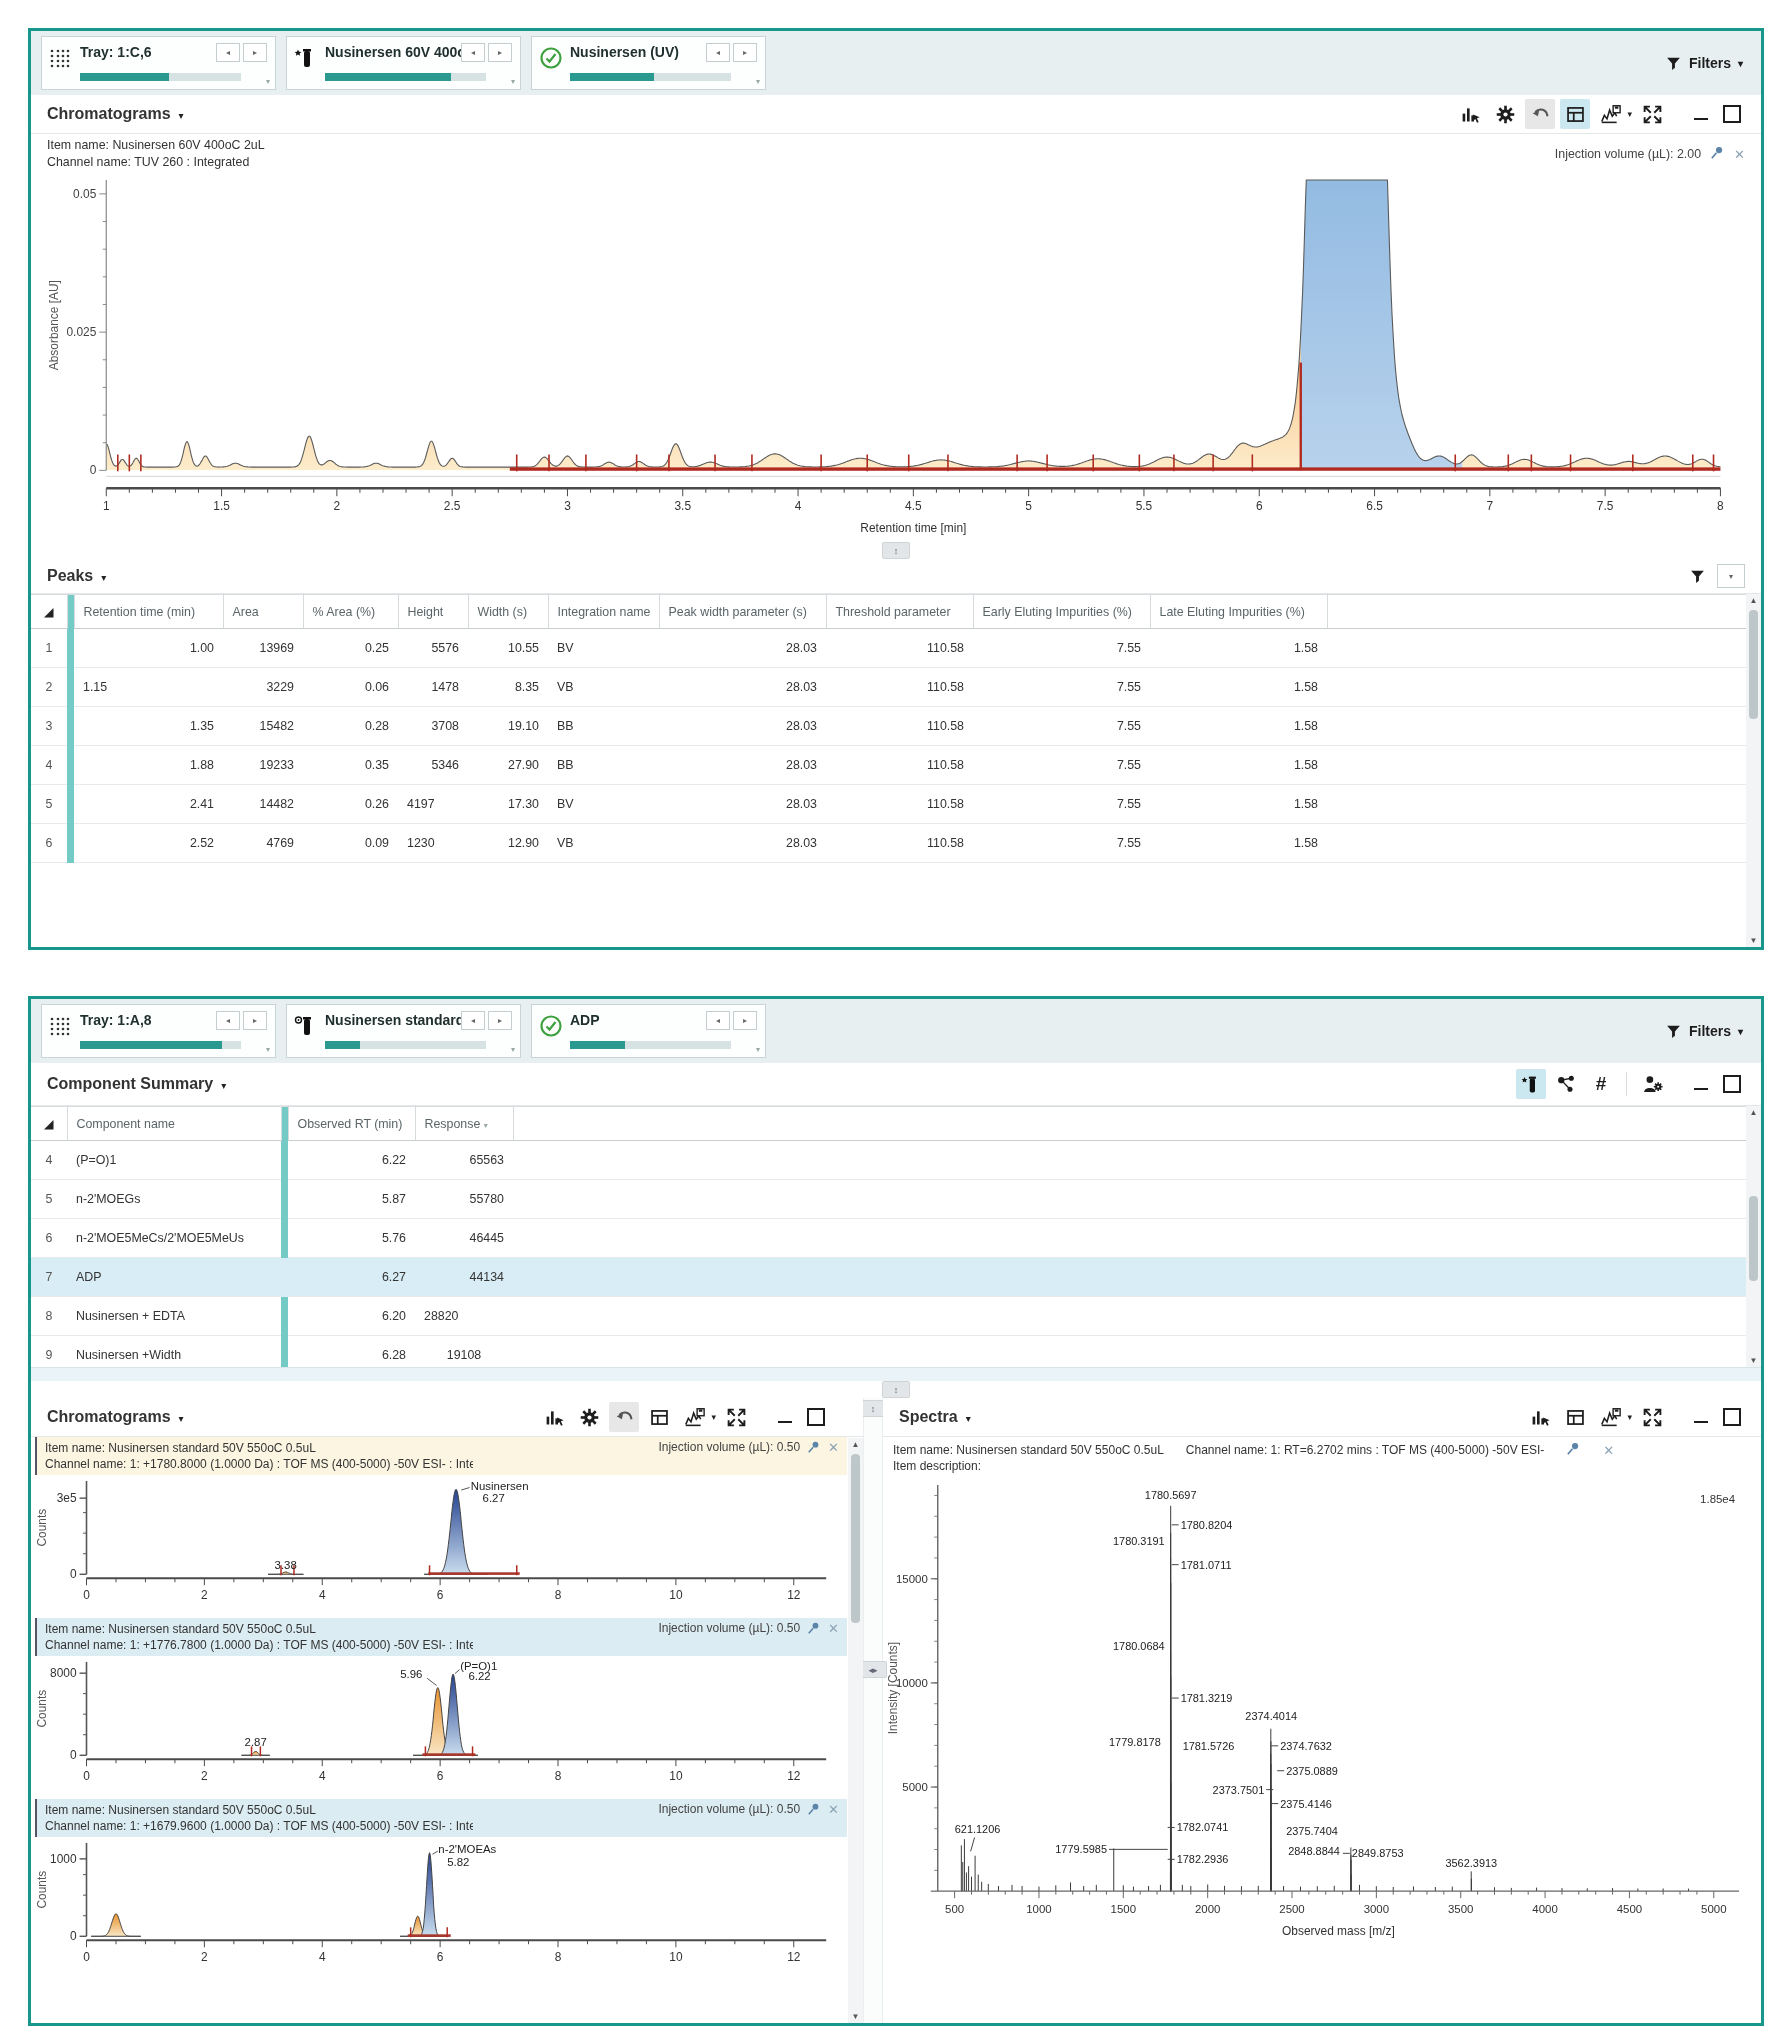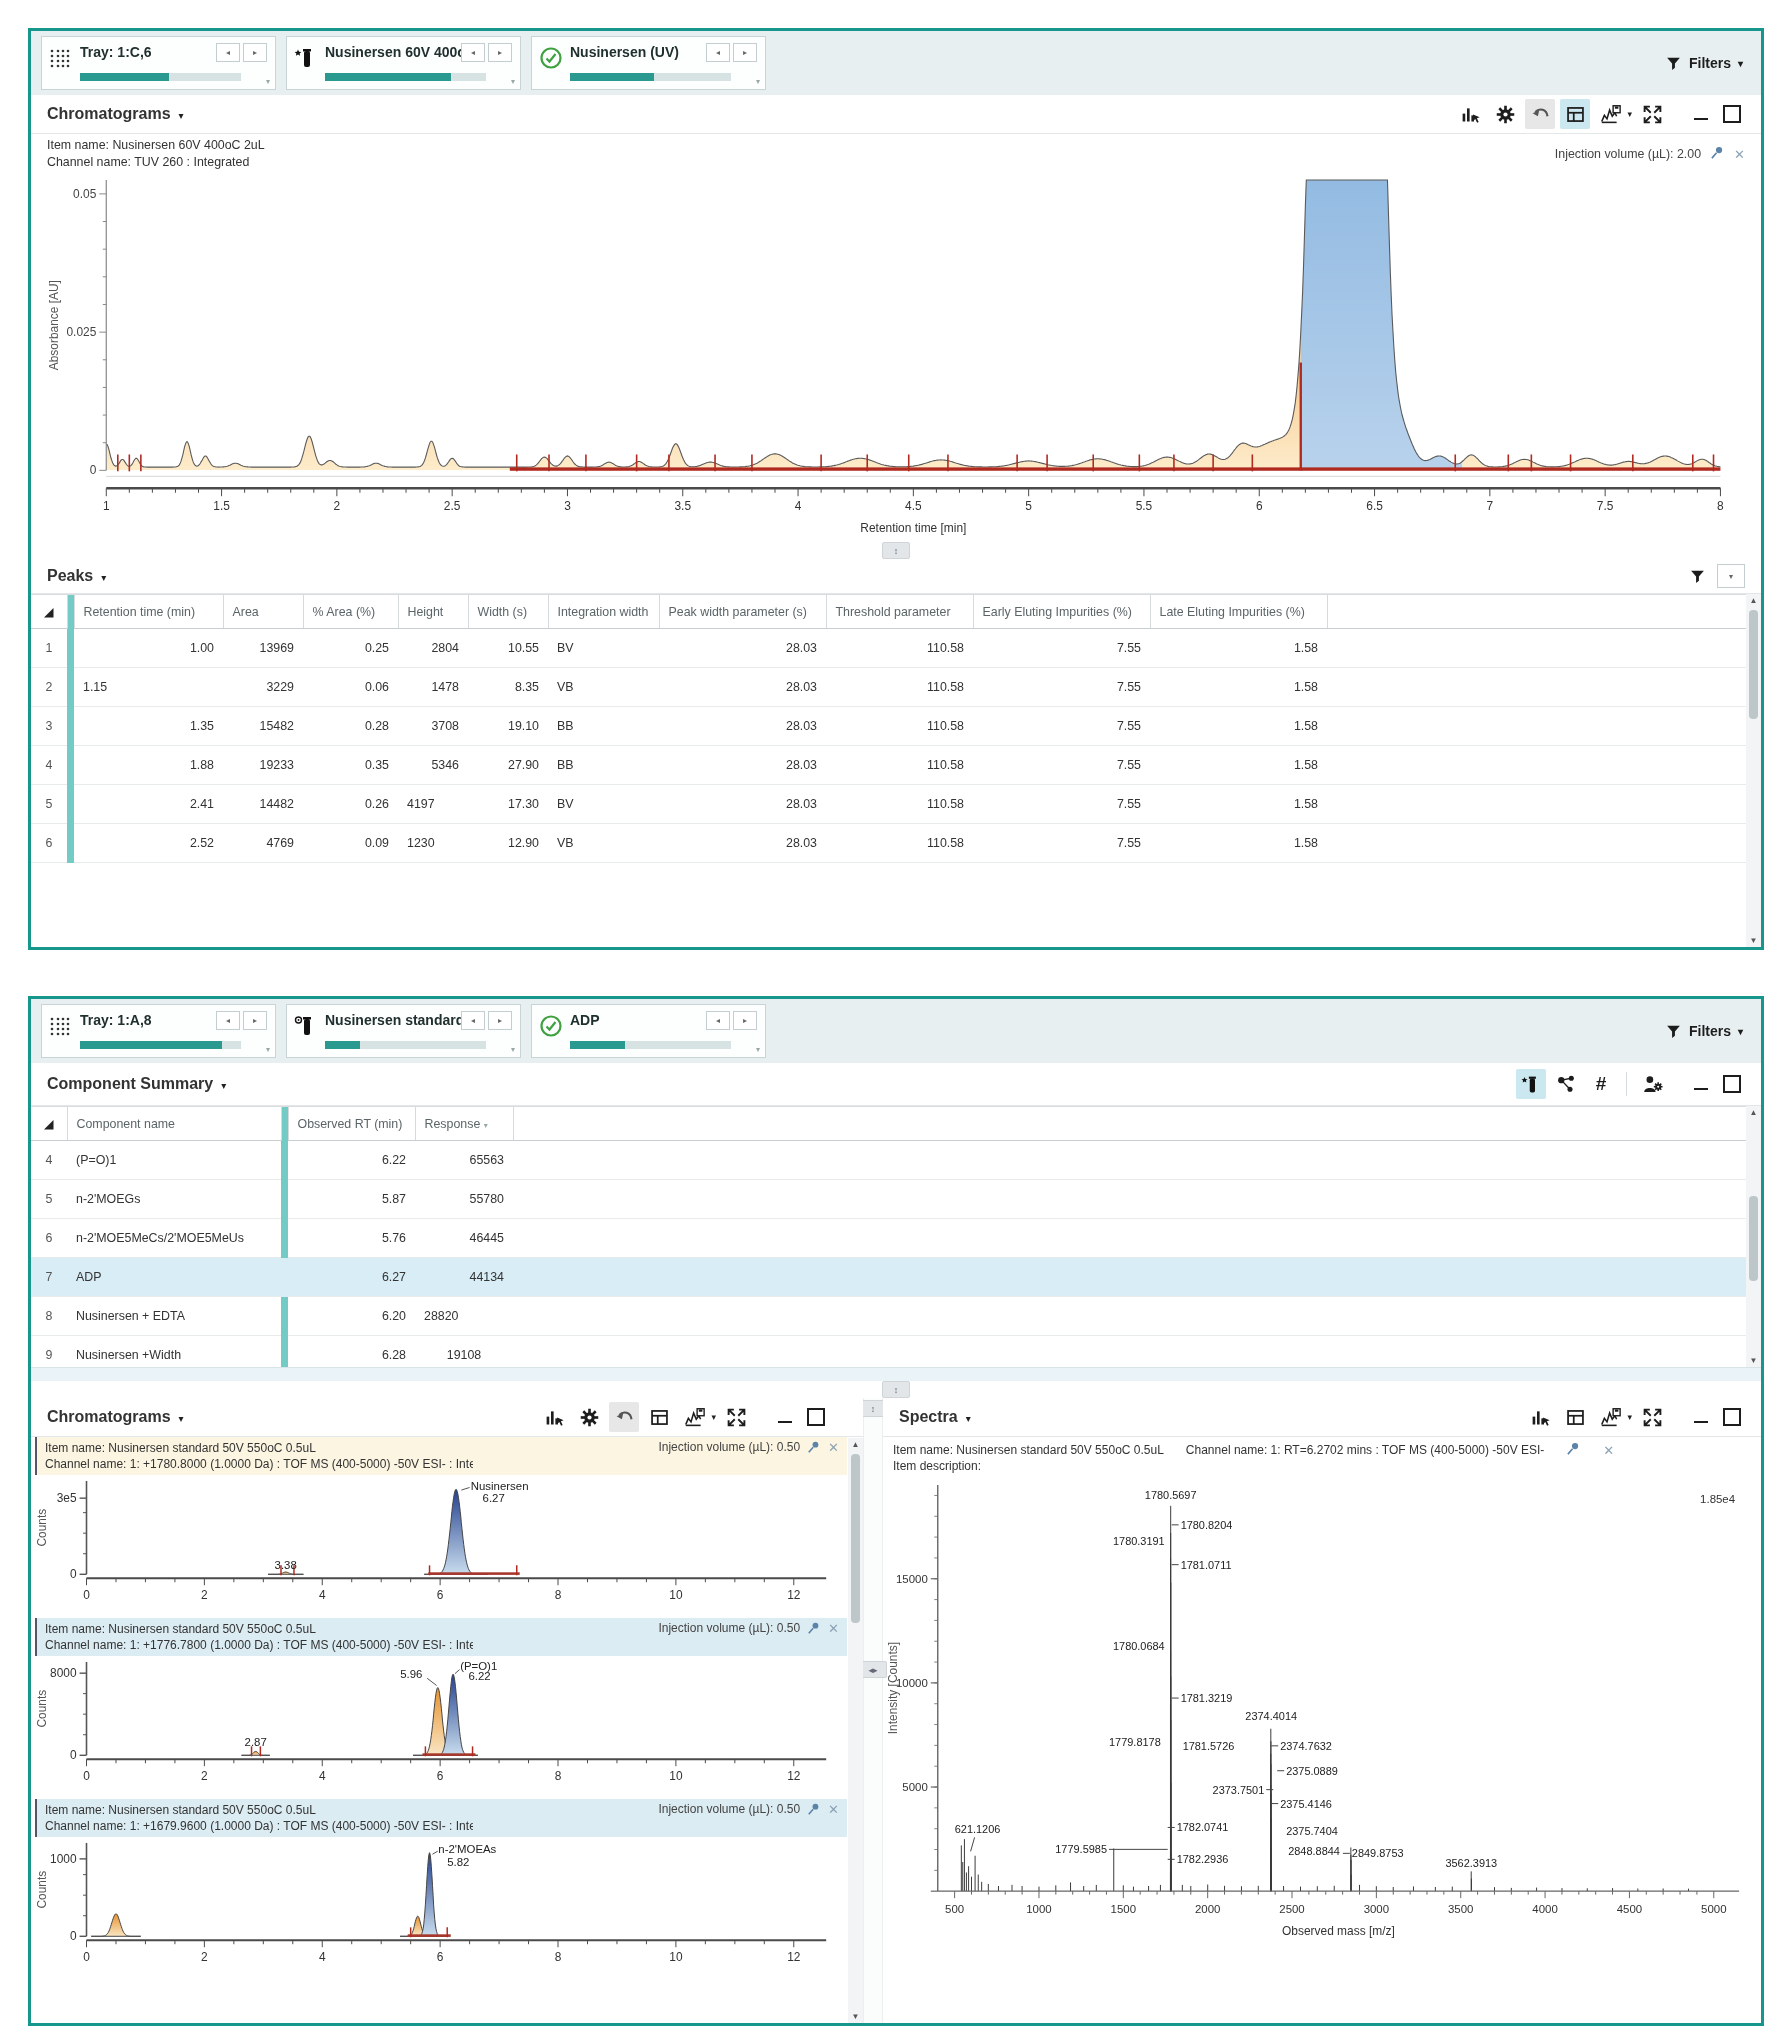--- a/index.html
+++ b/index.html
@@ -492,34 +492,34 @@
           </colgroup>
           <tbody>
             <tr>
               <th style="text-align:center;color:#222;border-left:none">◢</th>
               <th class="stripe"></th>
               <th>Retention time (min)</th>
               <th>Area</th>
               <th>% Area (%)</th>
               <th>Height</th>
               <th>Width (s)</th>
-              <th>Integration width</th>
+              <th>Integration name</th>
               <th>Peak width parameter (s)</th>
               <th>Threshold parameter</th>
               <th>Early Eluting Impurities (%)</th>
               <th>Late Eluting Impurities (%)</th>
               <th></th>
             </tr>
             <tr>
               <td class="num">1</td>
               <td class="stripe"></td>
               <td style="text-align:right">1.00</td>
               <td style="text-align:right">13969</td>
               <td style="text-align:right">0.25</td>
-              <td style="text-align:right">2804</td>
+              <td style="text-align:right">5576</td>
               <td style="text-align:right">10.55</td>
               <td style="text-align:left">BV</td>
               <td style="text-align:right">28.03</td>
               <td style="text-align:right">110.58</td>
               <td style="text-align:right">7.55</td>
               <td style="text-align:right">1.58</td>
               <td></td>
             </tr>
             <tr>
               <td class="num">2</td>

